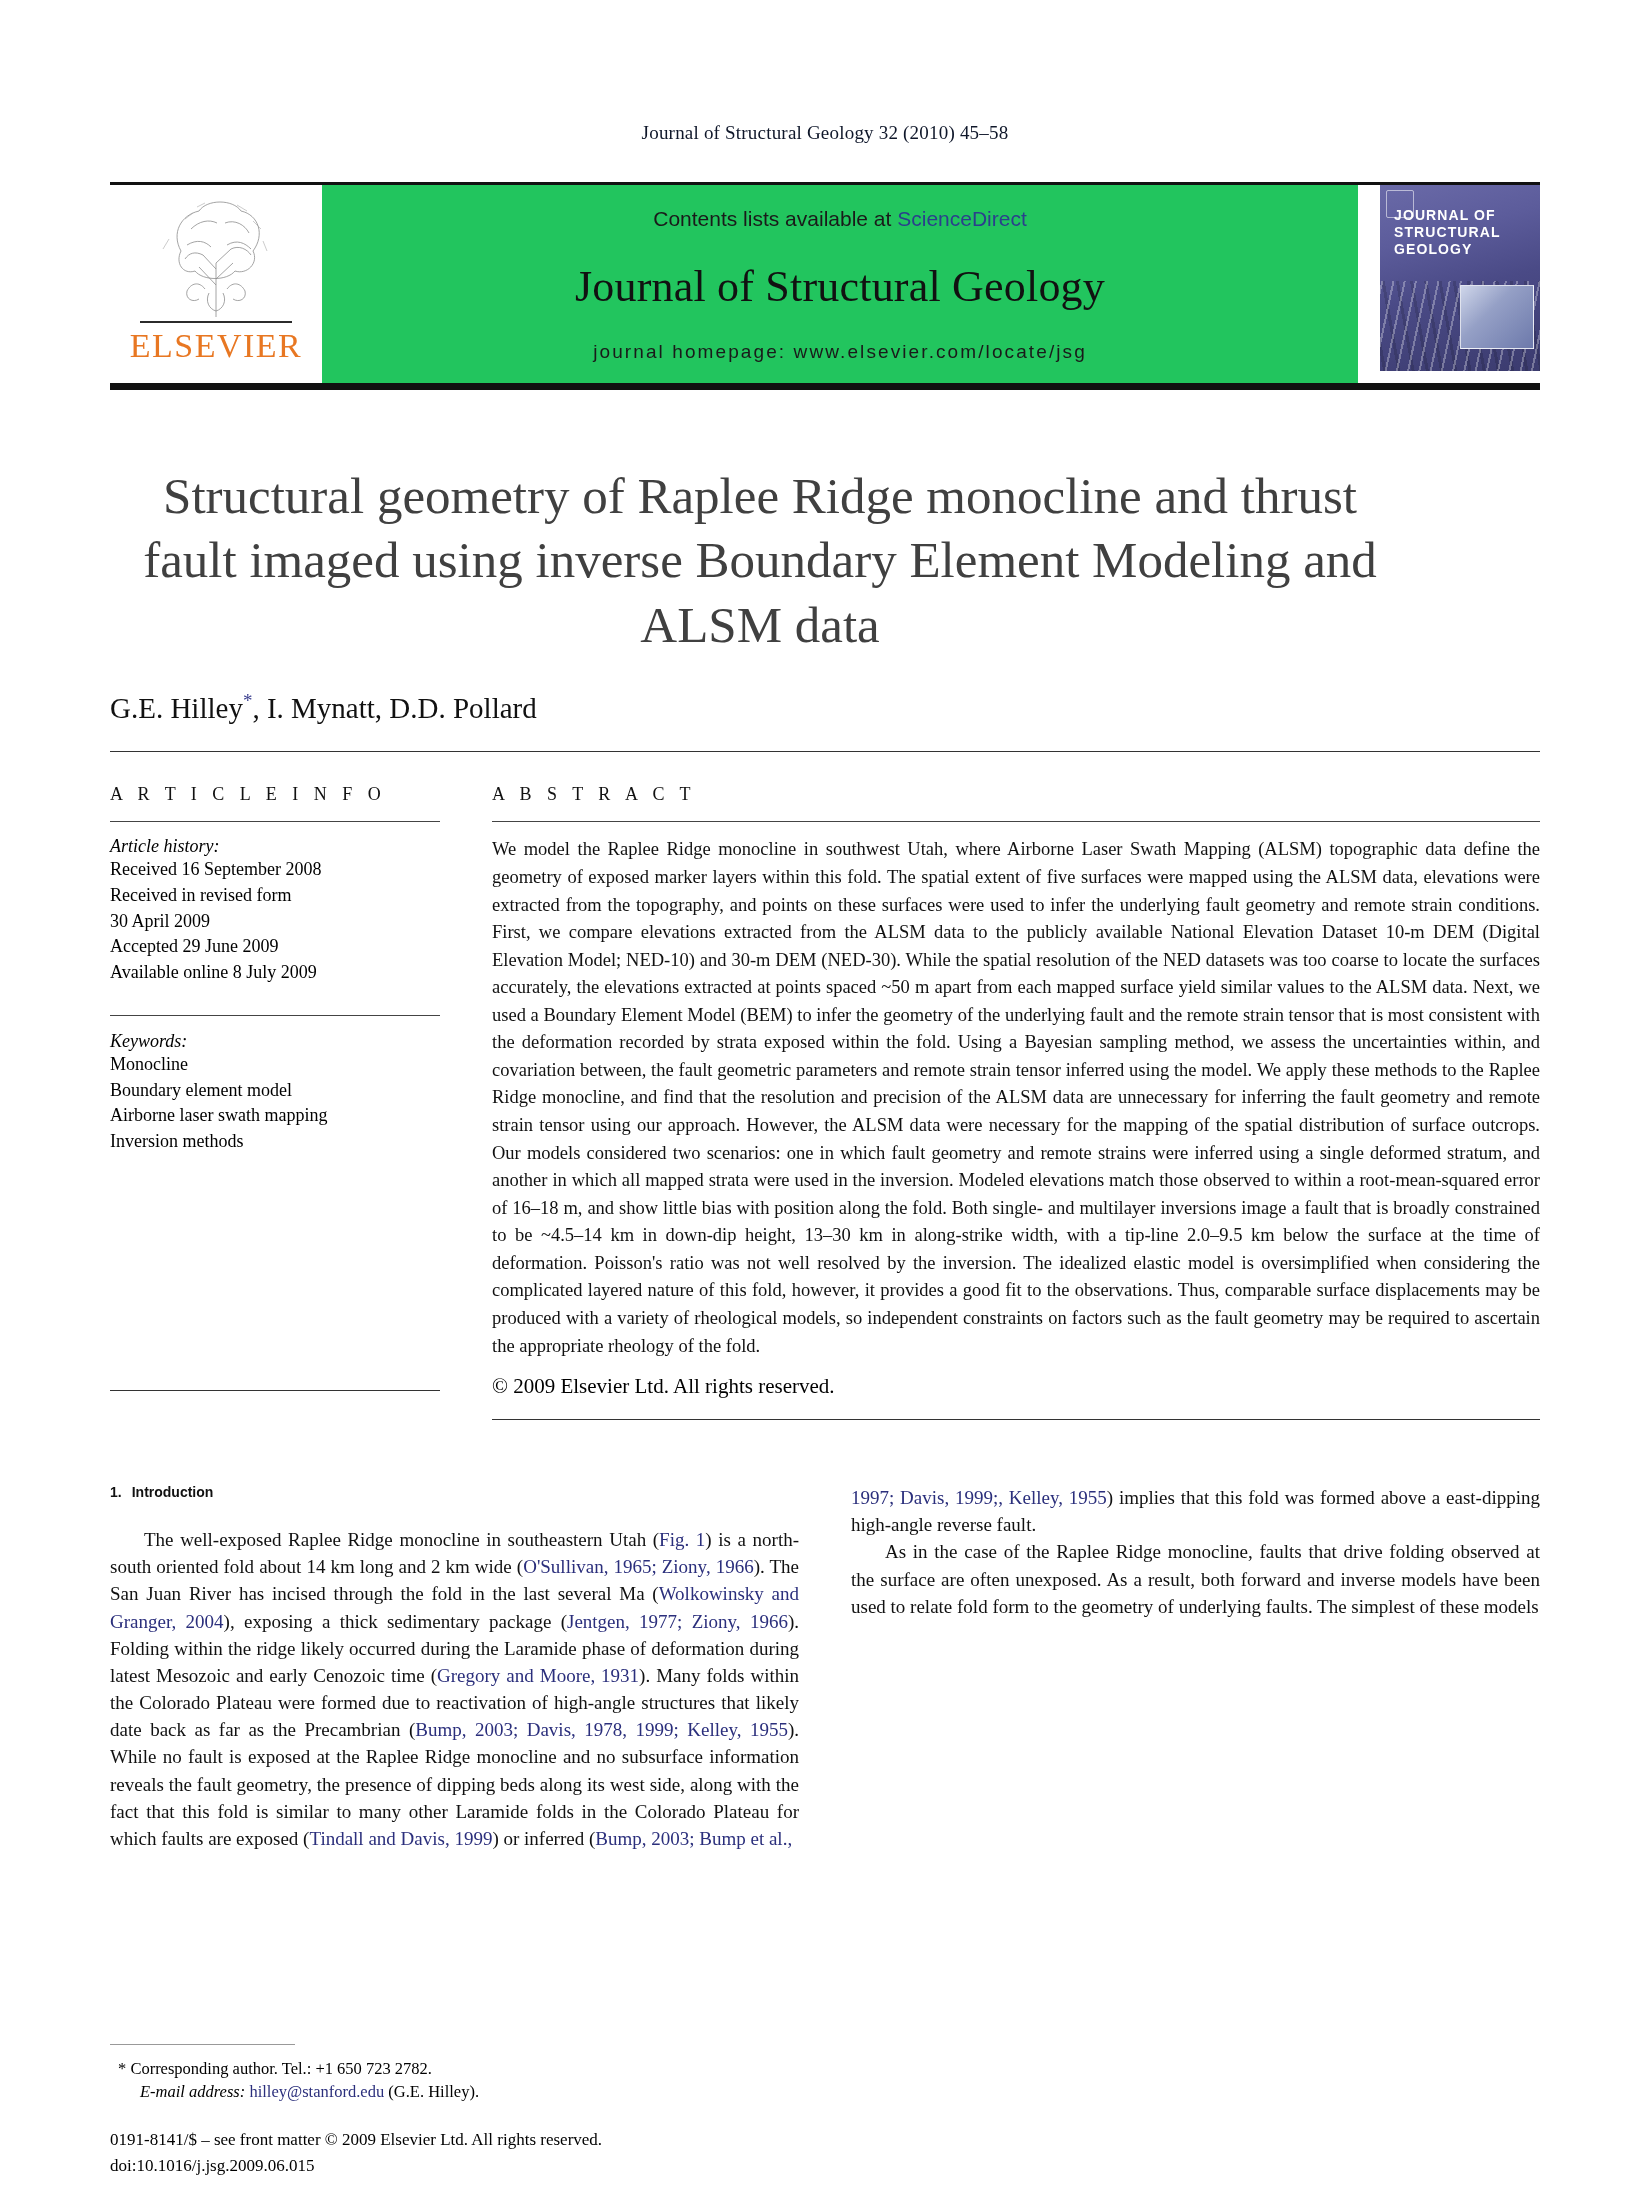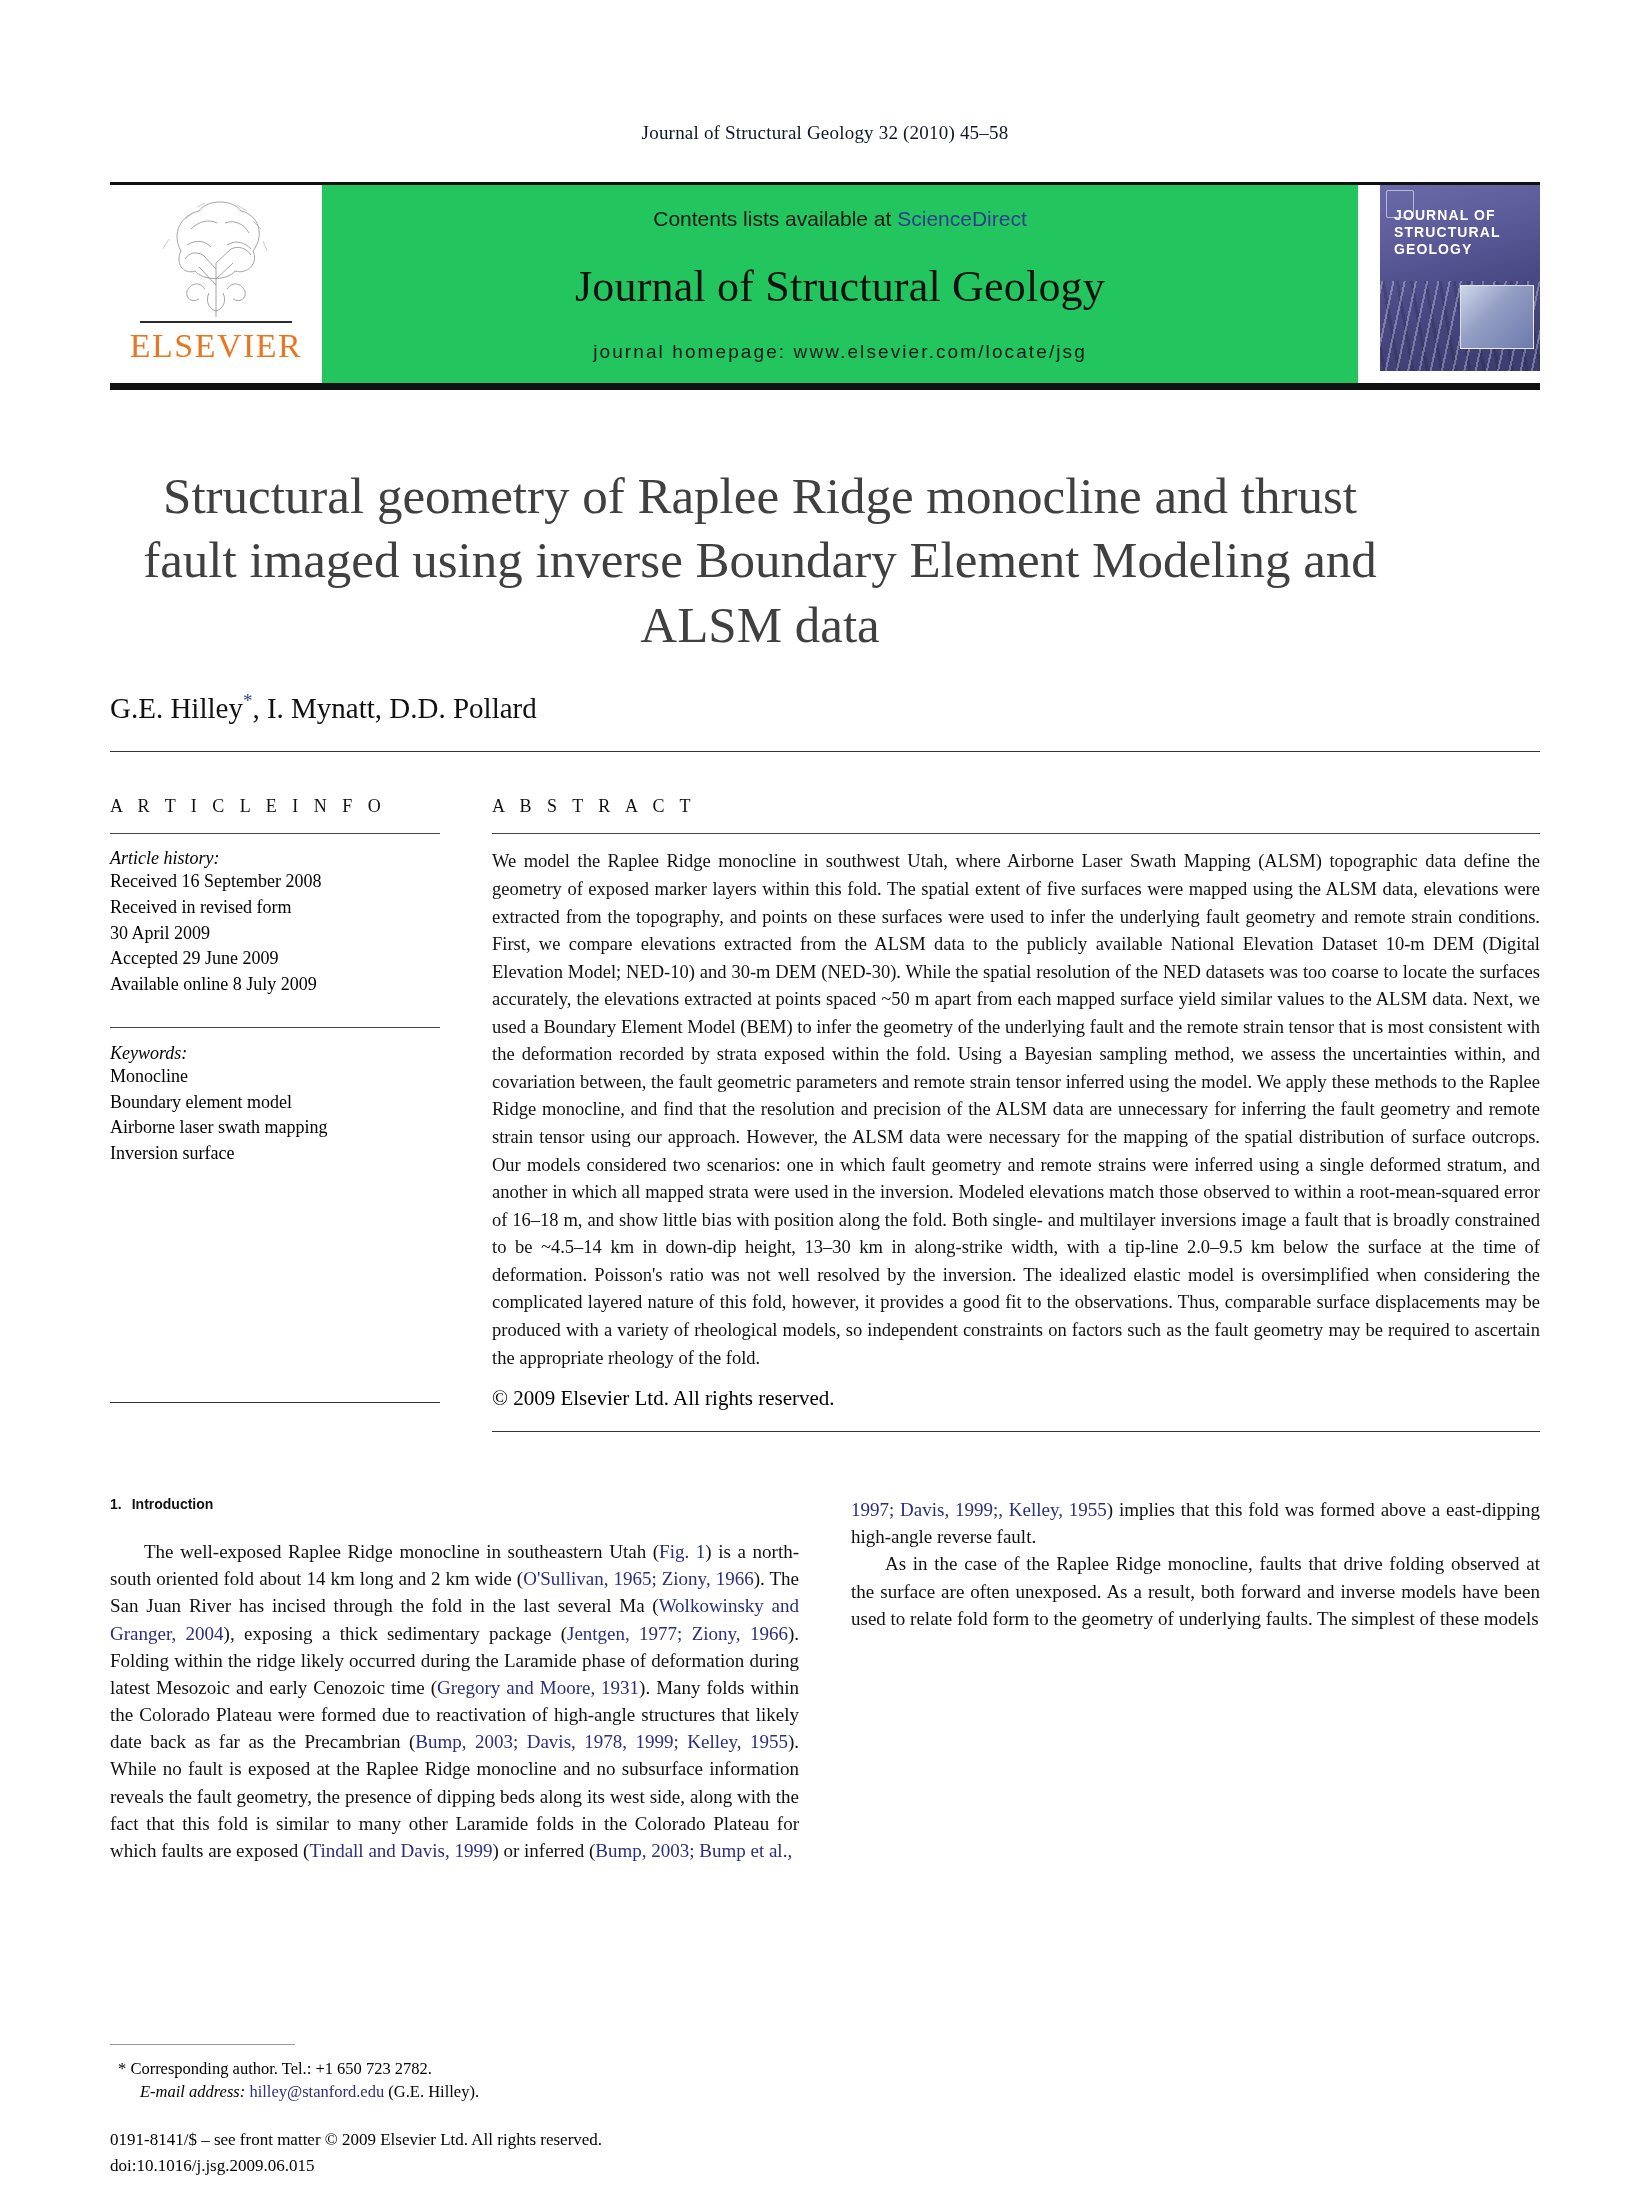--- a/index.html
+++ b/index.html
@@ -187,21 +187,21 @@
     color: #222;
   }
   .thin-rule {
     border-top: 1px solid #333;
     margin-top: 26px;
   }
 
   
   .info-abs {
     display: flex;
-    margin-top: 44px;
+    margin-top: 32px;
     gap: 52px;
   }
   .col-info { width: 330px; flex: 0 0 330px; }
   .col-abs  { flex: 1 1 auto; }
   .sec-head {
     font-size: 18px;
     letter-spacing: 5.5px;
     font-family: "Liberation Serif", "DejaVu Serif", serif;
     color: #111;
     font-weight: 400;
@@ -366,21 +366,21 @@
         <div class="info-line">Received in revised form</div>
         <div class="info-line">30 April 2009</div>
         <div class="info-line">Accepted 29 June 2009</div>
         <div class="info-line">Available online 8 July 2009</div>
       </div>
       <div class="info-divider">
         <div class="info-label">Keywords:</div>
         <div class="info-line">Monocline</div>
         <div class="info-line">Boundary element model</div>
         <div class="info-line">Airborne laser swath mapping</div>
-        <div class="info-line">Inversion surface</div>
+        <div class="info-line">Inversion methods</div>
       </div>
       <div class="info-bottom-rule" style="margin-top:236px;"></div>
     </div>
 
     <div class="col-abs">
       <div class="sec-head">A B S T R A C T</div>
       <div class="rule-under-head">
         <div class="abstract-text">We model the Raplee Ridge monocline in southwest Utah, where Airborne Laser Swath Mapping (ALSM) topographic data define the geometry of exposed marker layers within this fold. The spatial extent of five surfaces were mapped using the ALSM data, elevations were extracted from the topography, and points on these surfaces were used to infer the underlying fault geometry and remote strain conditions. First, we compare elevations extracted from the ALSM data to the publicly available National Elevation Dataset 10-m DEM (Digital Elevation Model; NED-10) and 30-m DEM (NED-30). While the spatial resolution of the NED datasets was too coarse to locate the surfaces accurately, the elevations extracted at points spaced ~50 m apart from each mapped surface yield similar values to the ALSM data. Next, we used a Boundary Element Model (BEM) to infer the geometry of the underlying fault and the remote strain tensor that is most consistent with the deformation recorded by strata exposed within the fold. Using a Bayesian sampling method, we assess the uncertainties within, and covariation between, the fault geometric parameters and remote strain tensor inferred using the model. We apply these methods to the Raplee Ridge monocline, and find that the resolution and precision of the ALSM data are unnecessary for inferring the fault geometry and remote strain tensor using our approach. However, the ALSM data were necessary for the mapping of the spatial distribution of surface outcrops. Our models considered two scenarios: one in which fault geometry and remote strains were inferred using a single deformed stratum, and another in which all mapped strata were used in the inversion. Modeled elevations match those observed to within a root-mean-squared error of 16–18 m, and show little bias with position along the fold. Both single- and multilayer inversions image a fault that is broadly constrained to be ~4.5–14 km in down-dip height, 13–30 km in along-strike width, with a tip-line 2.0–9.5 km below the surface at the time of deformation. Poisson's ratio was not well resolved by the inversion. The idealized elastic model is oversimplified when considering the complicated layered nature of this fold, however, it provides a good fit to the observations. Thus, comparable surface displacements may be produced with a variety of rheological models, so independent constraints on factors such as the fault geometry may be required to ascertain the appropriate rheology of the fold.</div>
         <div class="copyright">© 2009 Elsevier Ltd. All rights reserved.</div>
       </div>

